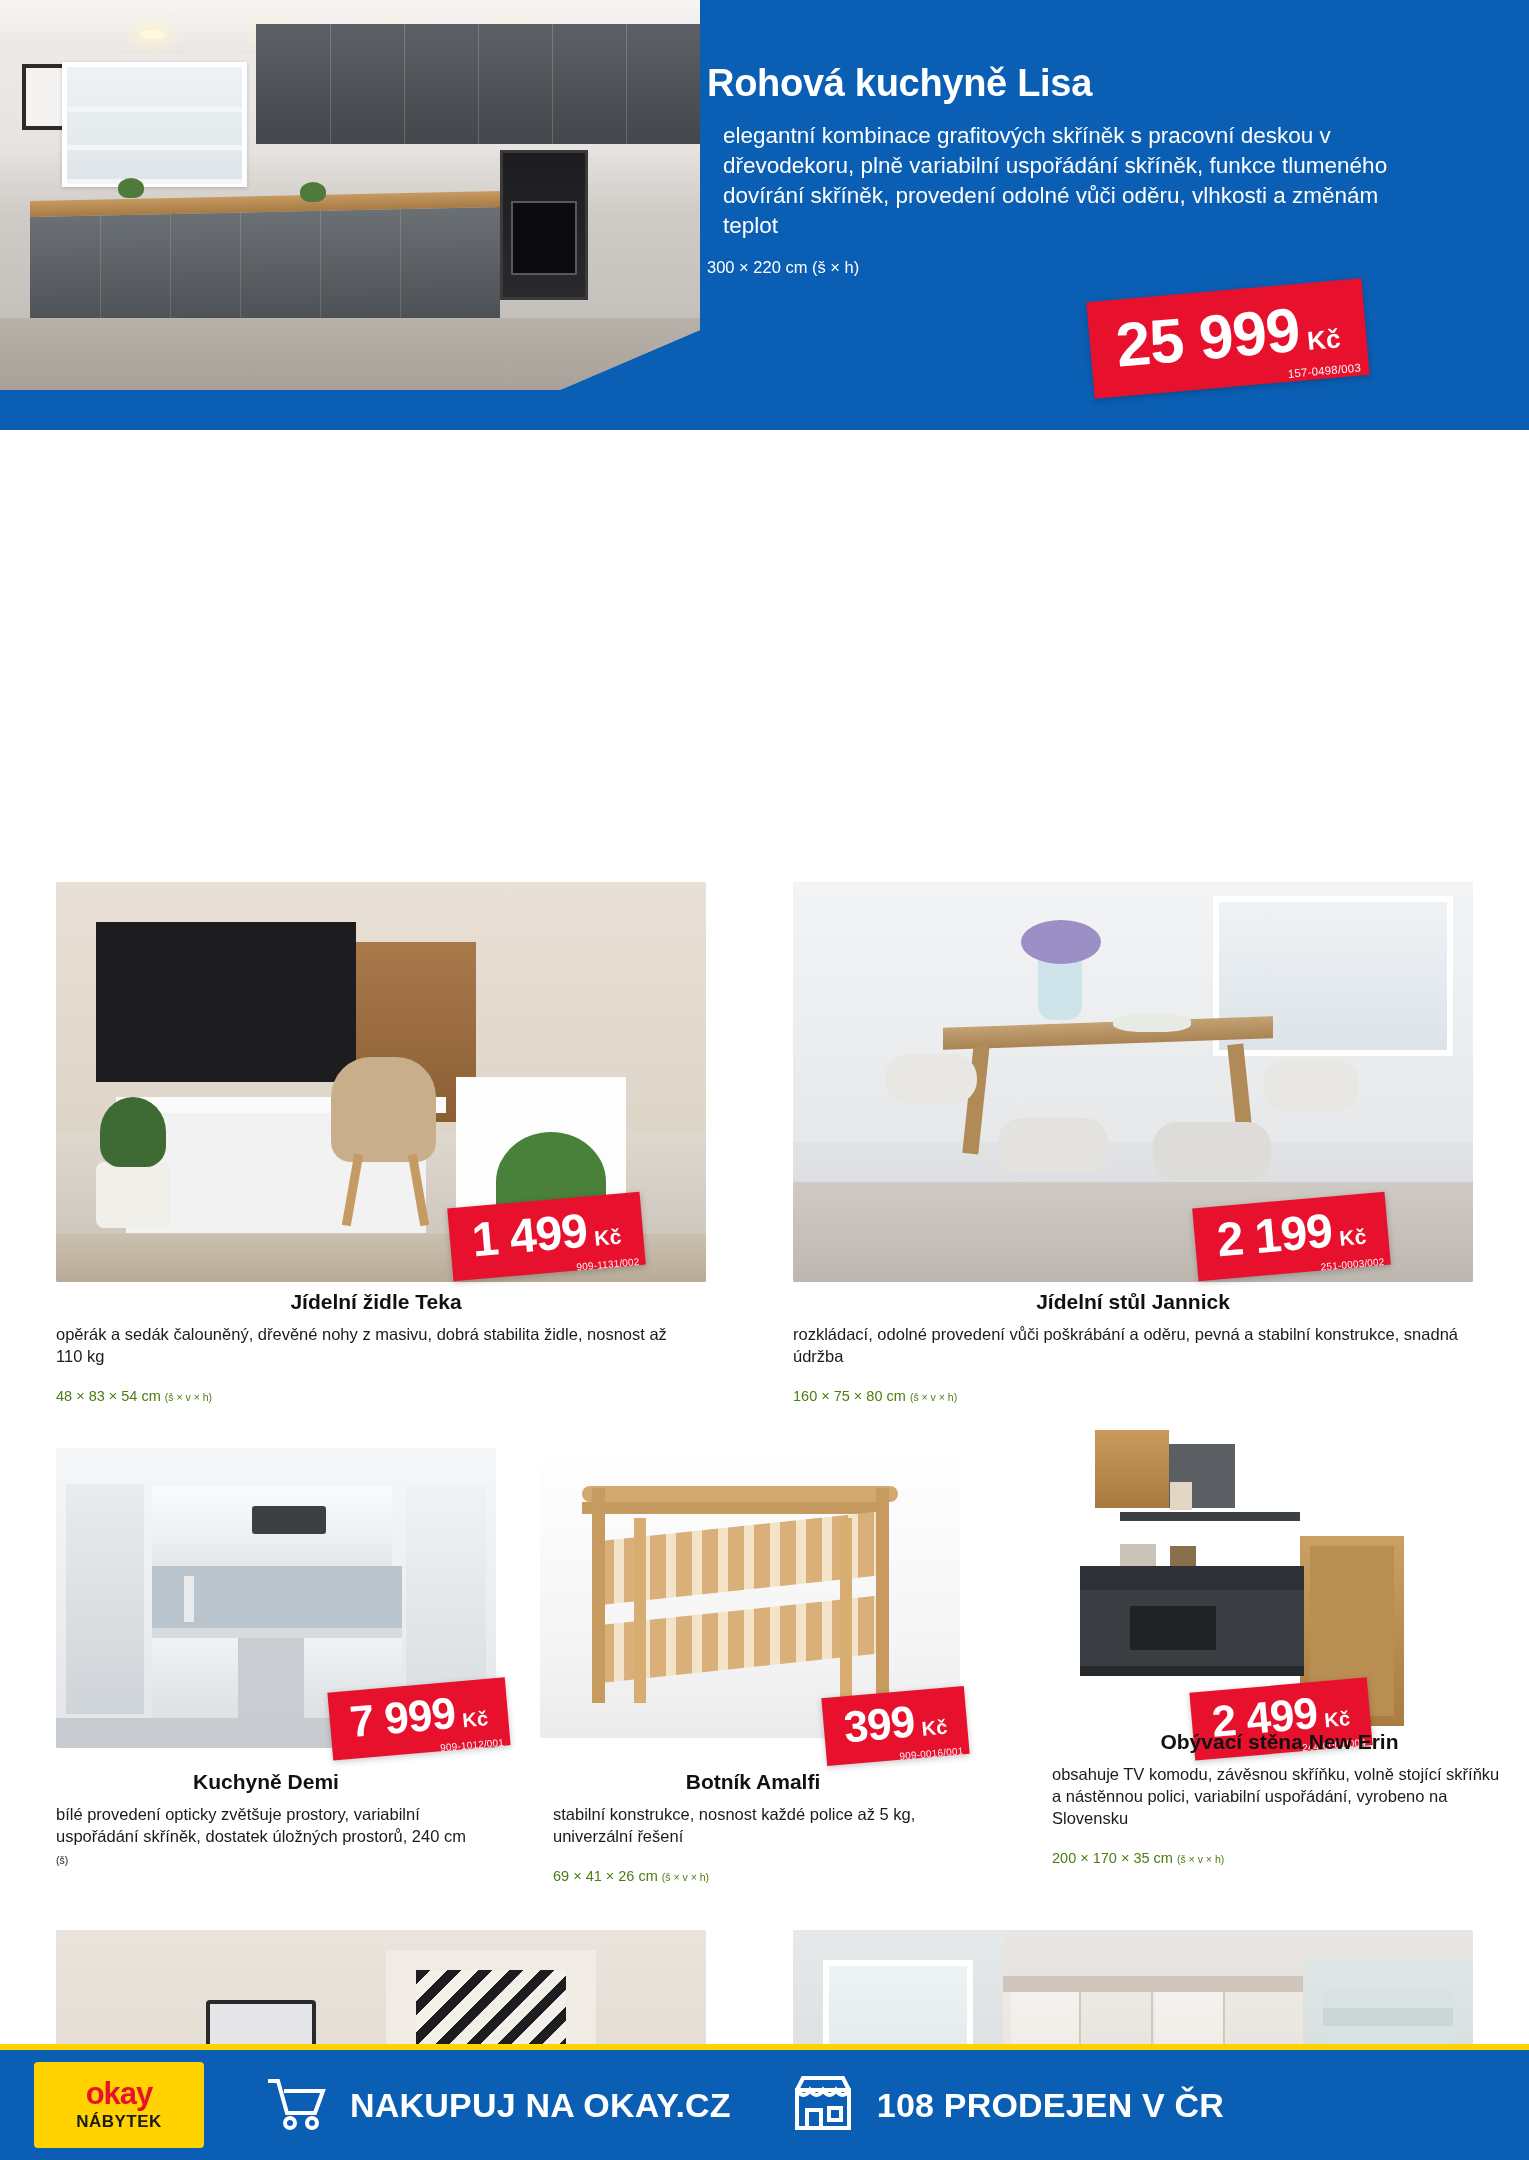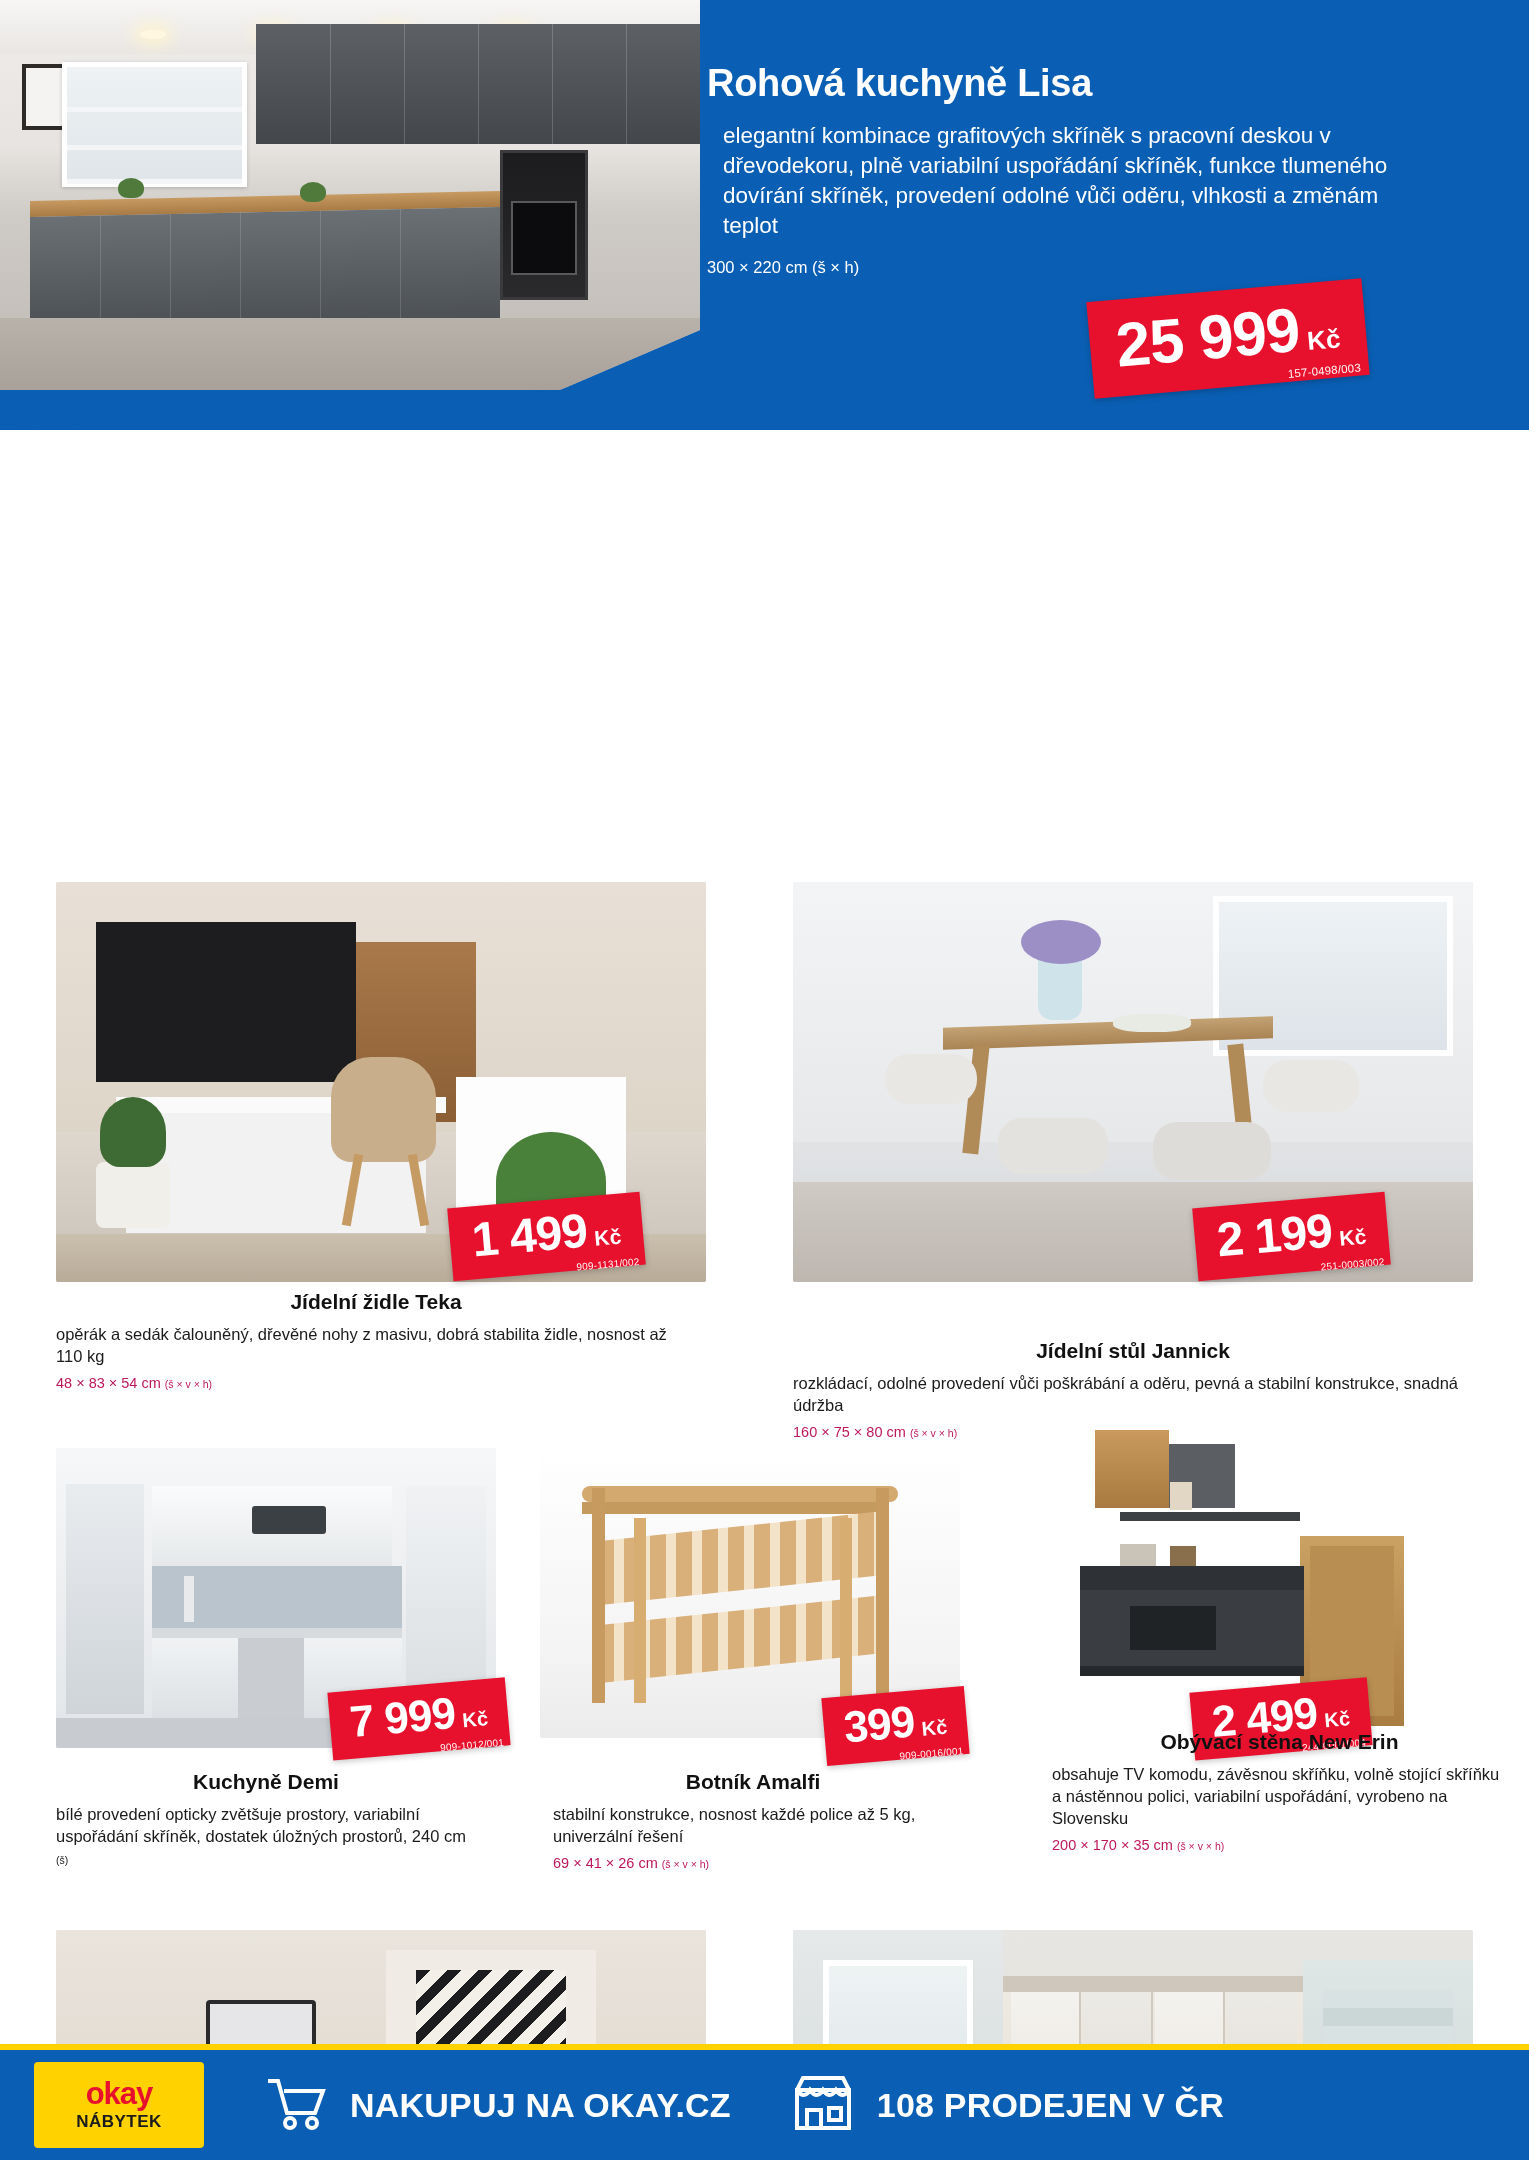--- a/index.html
+++ b/index.html
@@ -114,21 +114,21 @@
     border-radius:2px;
     overflow:hidden;
   }
   .ph-room { background: linear-gradient(180deg,#efe9e2 0%, #e3dcd3 55%, #c9c1b6 100%); }
   .ph-grey { background: linear-gradient(180deg,#f2f3f4 0%, #e3e5e7 60%, #d2d5d8 100%); }
   .ph-white{ background: linear-gradient(180deg,#ffffff 0%, #f4f4f5 70%, #ebebec 100%); }
 
   .block { position:absolute; }
   .p-name { font-size:21px; font-weight:bold; color:#111; margin:0 0 9px; line-height:1.18;text-align:center; }
   .p-desc { font-size:16.5px; color:#1b1b1b; line-height:1.33; margin:0; }
-  .p-dim  { font-size:14.5px; color:#be185d; margin-top:7px; }
+  .p-dim  { font-size:14.5px; color:#4d7c0f; margin-top:20px; }
   .p-dim small { font-size:10.5px; }
 
   
   .footer {
     position:absolute; left:0; bottom:0; width:1529px; height:110px;
     background:#0a5fb4; display:flex; align-items:center;
   }
   .logo-box {
     width:170px; height:86px; margin-left:34px; background:#ffd200;
     border-radius:4px; display:flex; flex-direction:column; align-items:center; justify-content:center;
@@ -237,21 +237,21 @@
     <div style="position:absolute;left:470px;top:178px;width:96px;height:52px;border-radius:24px;background:#e9e7e3;"></div>
     <div style="position:absolute;left:205px;top:236px;width:110px;height:56px;border-radius:24px;background:#e4e2de;"></div>
     <div style="position:absolute;left:360px;top:240px;width:118px;height:58px;border-radius:24px;background:#dedcd8;"></div>
     <div style="position:absolute;left:0;top:300px;width:680px;height:100px;background:linear-gradient(180deg,#cfcac4,#bdb7b0);"></div>
   </div>
   <div class="pricetag" style="left:1195px; top:770px; padding:6px 22px 12px 22px;">
     <span class="val" style="font-size:48px;">2 199</span>
     <span class="cur" style="font-size:21px;">Kč</span>
     <span class="code">251-0003/002</span>
   </div>
-  <div class="block" style="left:793px; top:909px; width:680px;">
+  <div class="block" style="left:793px; top:860px; width:680px;">
     <h3 class="p-name">Jídelní stůl Jannick</h3>
     <p class="p-desc">rozkládací, odolné provedení vůči poškrábání a oděru, pevná a stabilní konstrukce, snadná údržba</p>
     <div class="p-dim">
       <span>160 × 75 × 80 cm</span>
       <small>(š × v × h)</small>
     </div>
   </div>
 
   <div class="prod-img ph-grey" style="left:56px; top:1018px; width:440px; height:300px;">
     <div style="position:absolute;left:0;top:0;width:440px;height:300px;background:linear-gradient(180deg,#f6f7f8,#e2e5e8);"></div>

